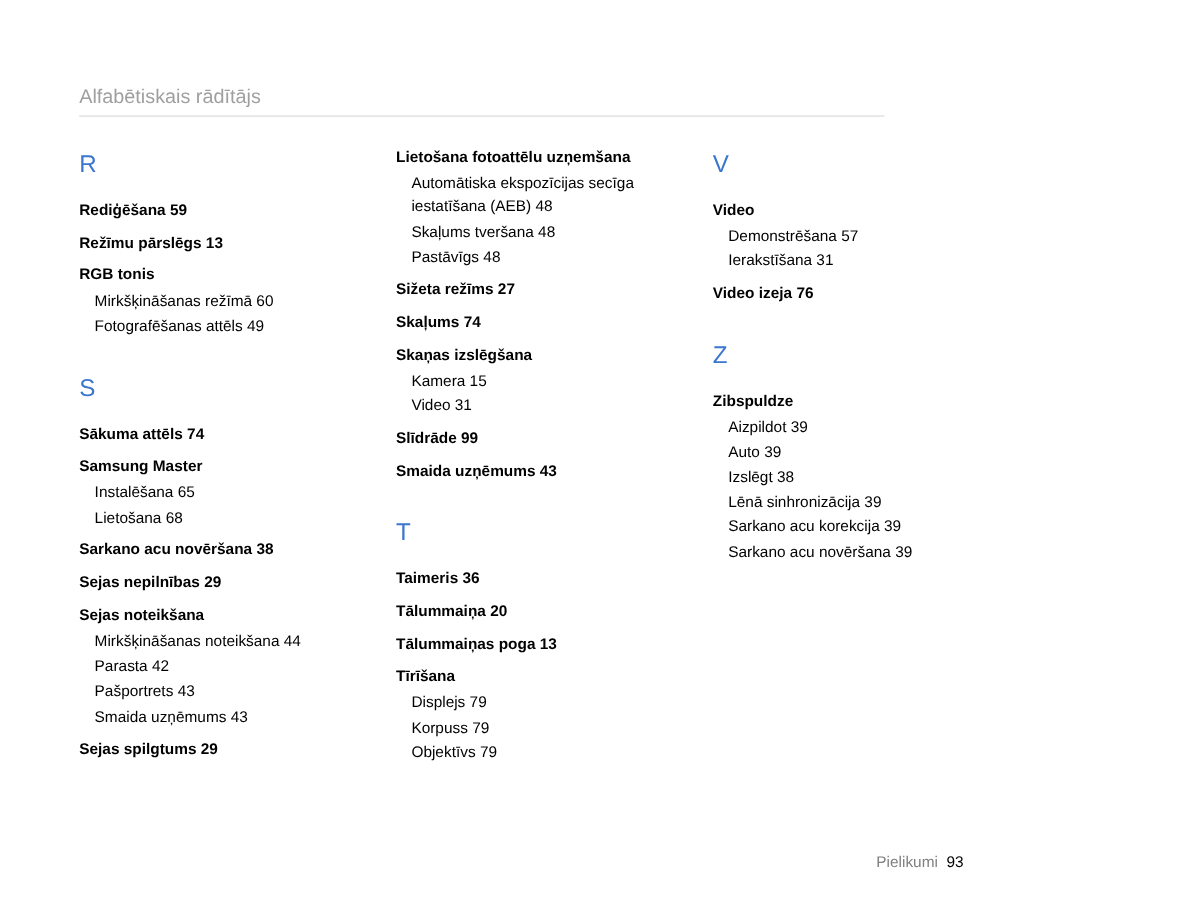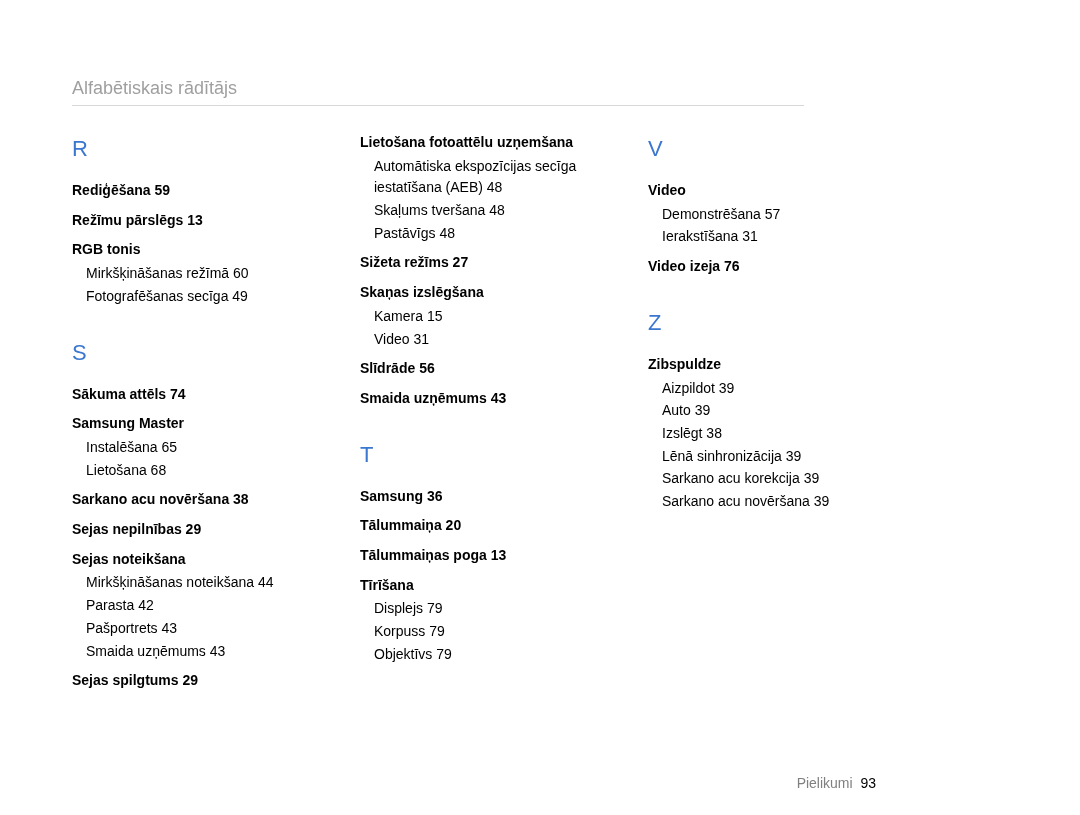--- a/index.html
+++ b/index.html
@@ -89,21 +89,21 @@
           <div class="entry">
             <div><span class="entry-label">Rediģēšana</span>  <span class="entry-page">59</span></div>
           </div>
           <div class="entry">
             <div><span class="entry-label">Režīmu pārslēgs</span>  <span class="entry-page">13</span></div>
           </div>
           <div class="entry">
             <div><span class="entry-label">RGB tonis</span></div>
             <div class="subs">
               <div class="subentry"><span class="sub-label">Mirkšķināšanas režīmā</span>  <span class="sub-page">60</span></div>
-              <div class="subentry"><span class="sub-label">Fotografēšanas secīga</span>  <span class="sub-page">49</span></div>
+              <div class="subentry"><span class="sub-label">Fotografēšanas attēls</span>  <span class="sub-page">49</span></div>
             </div>
           </div>
         </div>
         <div class="group">
           <div class="group-letter">S</div>
           <div class="entry">
             <div><span class="entry-label">Sākuma attēls</span>  <span class="entry-page">74</span></div>
           </div>
           <div class="entry">
             <div><span class="entry-label">Samsung Master</span></div>
@@ -139,37 +139,40 @@
             <div class="subs">
               <div class="subentry"><span class="sub-label">Automātiska ekspozīcijas secīga iestatīšana (AEB)</span>  <span class="sub-page">48</span></div>
               <div class="subentry"><span class="sub-label">Skaļums tveršana</span>  <span class="sub-page">48</span></div>
               <div class="subentry"><span class="sub-label">Pastāvīgs</span>  <span class="sub-page">48</span></div>
             </div>
           </div>
           <div class="entry">
             <div><span class="entry-label">Sižeta režīms</span>  <span class="entry-page">27</span></div>
           </div>
           <div class="entry">
+            <div><span class="entry-label">Skaļums</span>  <span class="entry-page">74</span></div>
+          </div>
+          <div class="entry">
             <div><span class="entry-label">Skaņas izslēgšana</span></div>
             <div class="subs">
               <div class="subentry"><span class="sub-label">Kamera</span>  <span class="sub-page">15</span></div>
               <div class="subentry"><span class="sub-label">Video</span>  <span class="sub-page">31</span></div>
             </div>
           </div>
           <div class="entry">
-            <div><span class="entry-label">Slīdrāde</span>  <span class="entry-page">56</span></div>
+            <div><span class="entry-label">Slīdrāde</span>  <span class="entry-page">99</span></div>
           </div>
           <div class="entry">
             <div><span class="entry-label">Smaida uzņēmums</span>  <span class="entry-page">43</span></div>
           </div>
         </div>
         <div class="group">
           <div class="group-letter">T</div>
           <div class="entry">
-            <div><span class="entry-label">Samsung</span>  <span class="entry-page">36</span></div>
+            <div><span class="entry-label">Taimeris</span>  <span class="entry-page">36</span></div>
           </div>
           <div class="entry">
             <div><span class="entry-label">Tālummaiņa</span>  <span class="entry-page">20</span></div>
           </div>
           <div class="entry">
             <div><span class="entry-label">Tālummaiņas poga</span>  <span class="entry-page">13</span></div>
           </div>
           <div class="entry">
             <div><span class="entry-label">Tīrīšana</span></div>
             <div class="subs">

